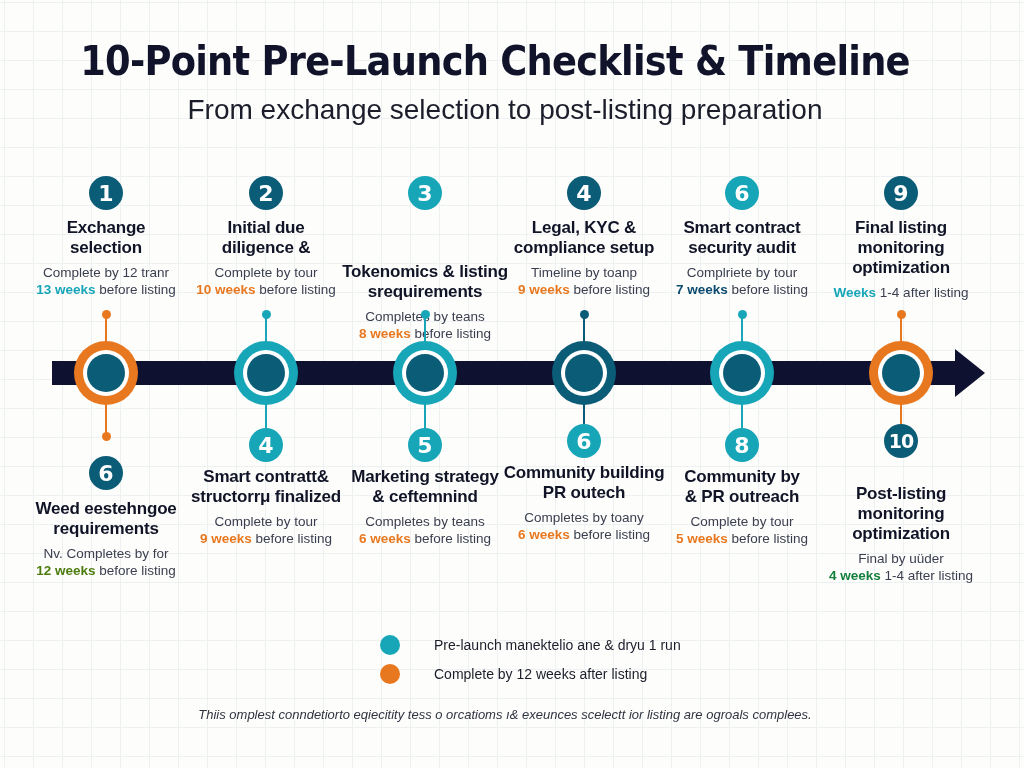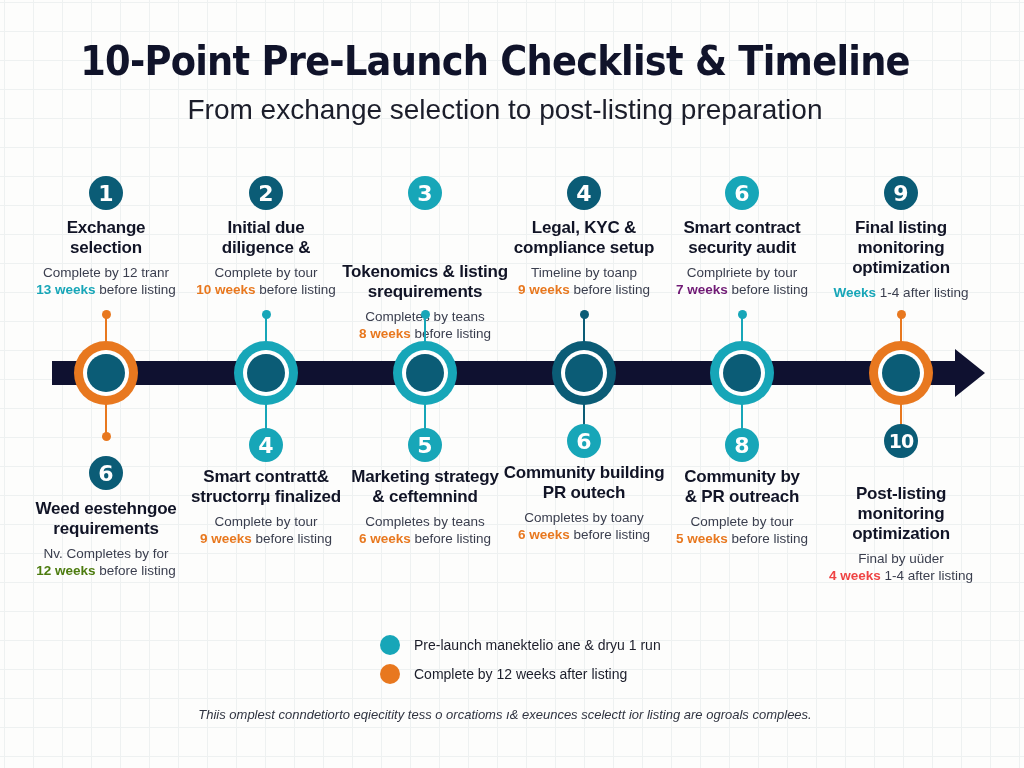--- a/index.html
+++ b/index.html
@@ -76,21 +76,21 @@
   .card .c-when {
     font-size: 13.5px; line-height: 17px; color: #3a3e4e;
     font-family: "Liberation Sans", sans-serif;
   }
   .card .c-when .hl { font-weight: 700; }
 
   
   .legend { position: absolute; left: 380px; top: 630px; }
   .legend-row { display: flex; align-items: center; height: 29px; }
   .legend-dot { width: 20px; height: 20px; border-radius: 50%; margin-right: 14px; }
-  .legend-label { font-size: 14px; color: #1b1d2a; }
+  .legend-label { font-size: 14px; color: #1b1d2a; margin-left: 20px; }
 
   .footnote {
     position: absolute; left: 0; top: 707px; width: 1010px; text-align: center;
     font-size: 13px; font-style: italic; color: #2f3340;
   }
 </style>
 </head>
 <body>
 
 <div class="title">10-Point Pre-Launch Checklist &amp; Timeline</div>
@@ -133,21 +133,21 @@
       <div class="c-sub">Timeline by toanp</div>
       <div class="c-when"><span class="hl" style="color:#e8781f">9 weeks</span><span> before listing</span></div>
     </div>
     <div class="badge" style="left: 725px; top: 176px; background: rgb(23, 166, 184);">6</div>
     <div class="card" style="left: 652px; top: 218px;">
       <div class="c-title">
         <div>Smart contract</div>
         <div>security audit</div>
       </div>
       <div class="c-sub">Complriete by tour</div>
-      <div class="c-when"><span class="hl" style="color:#701a75">7 weeks</span><span> before listing</span></div>
+      <div class="c-when"><span class="hl" style="color:#0c4a6e">7 weeks</span><span> before listing</span></div>
     </div>
     <div class="badge" style="left: 884px; top: 176px; background: rgb(11, 92, 118);">9</div>
     <div class="card" style="left: 811px; top: 218px;">
       <div class="c-title">
         <div>Final listing</div>
         <div>monitoring</div>
         <div>optimization</div>
       </div>
       <div class="c-when" style="margin-top:6px"><span class="hl" style="color:#17a6b8">Weeks</span><span> 1-4 after listing</span></div>
     </div>
@@ -254,21 +254,21 @@
       <div class="c-when"><span class="hl" style="color:#e8781f">5 weeks</span><span> before listing</span></div>
     </div>
     <div class="badge small-text" style="left: 884px; top: 424px; background: rgb(11, 92, 118);">10</div>
     <div class="card" style="left: 811px; top: 464px; margin-top: 20px;">
       <div class="c-title">
         <div>Post-listing</div>
         <div>monitoring</div>
         <div>optimization</div>
       </div>
       <div class="c-sub">Final by uüder</div>
-      <div class="c-when"><span class="hl" style="color:#ef4444">4 weeks</span><span> 1-4 after listing</span></div>
+      <div class="c-when"><span class="hl" style="color:#15803d">4 weeks</span><span> 1-4 after listing</span></div>
     </div>
   </div>
 
 <div class="legend">
   <div class="legend-row">
     <span class="legend-dot" id="lg-dot-0" style="background: rgb(23, 166, 184);"></span>
     <span class="legend-label">Pre-launch manektelio ane &amp; dryu 1 run</span>
   </div>
   <div class="legend-row">
     <span class="legend-dot" id="lg-dot-1" style="background: rgb(232, 120, 31);"></span>

